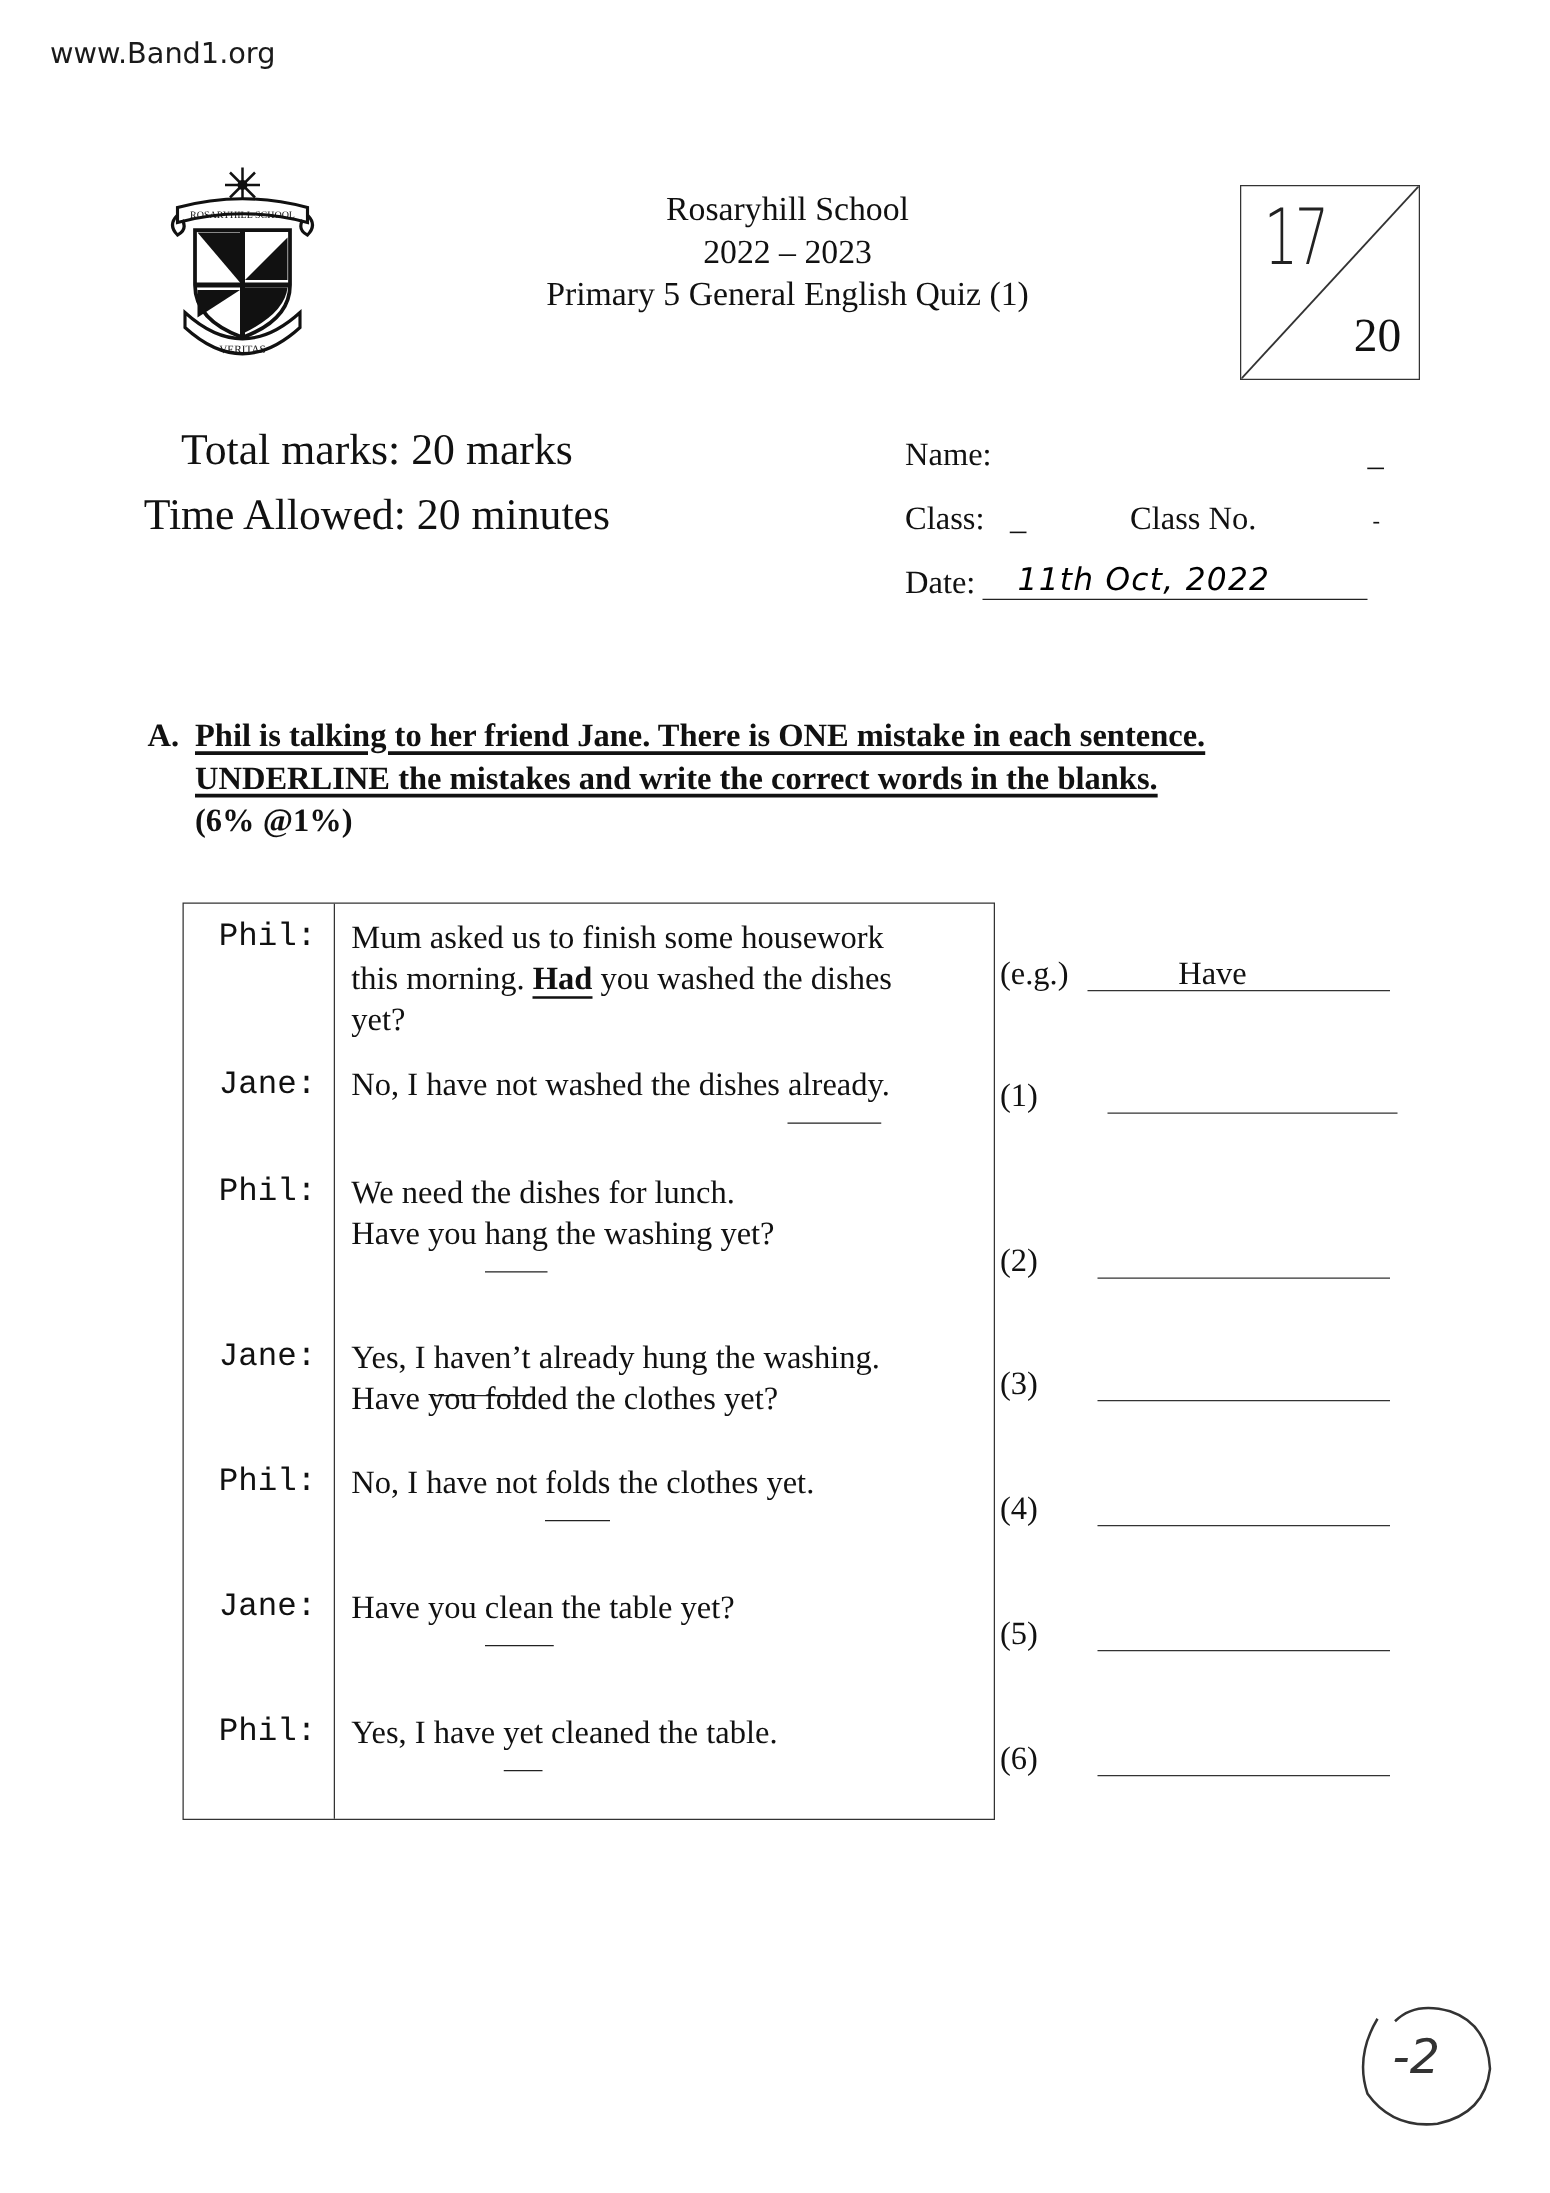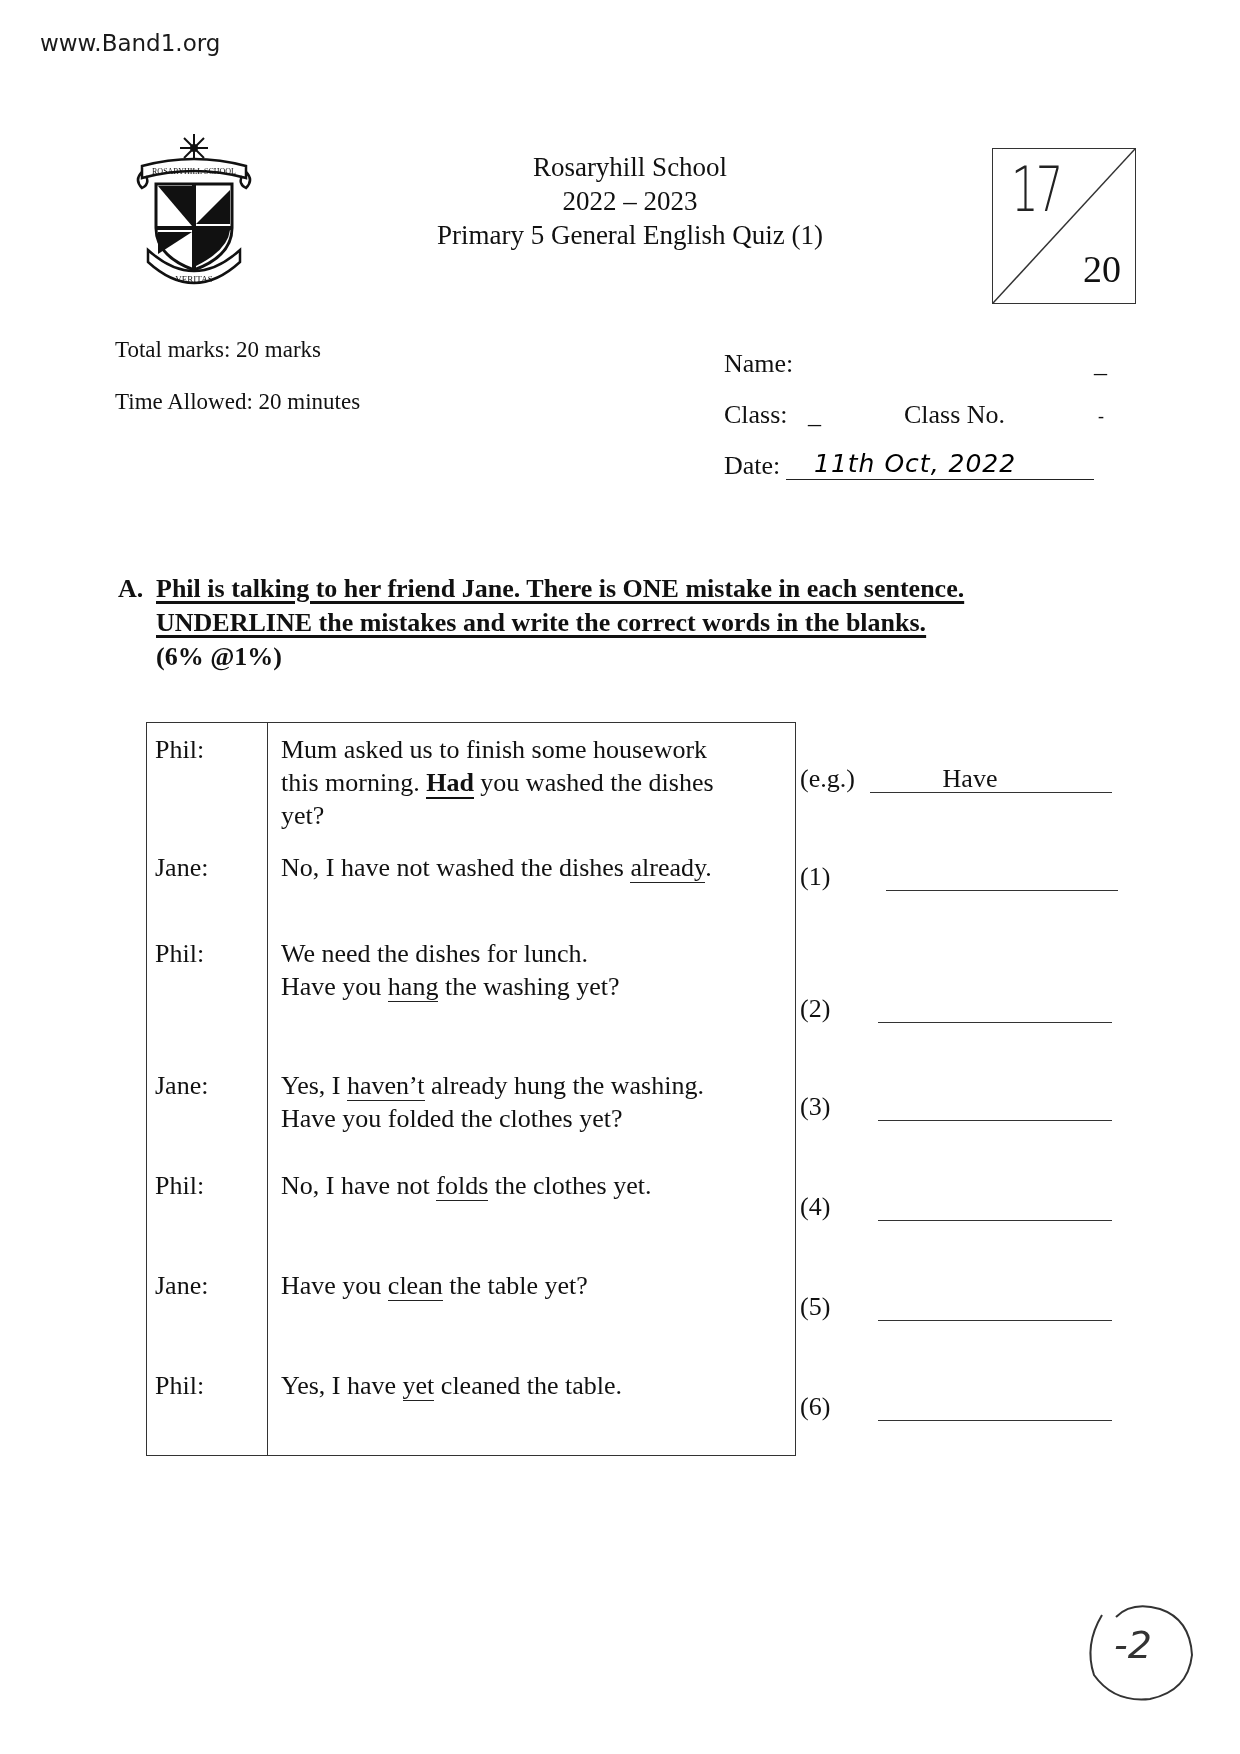--- a/index.html
+++ b/index.html
@@ -5,34 +5,34 @@
     html, body { margin: 0; padding: 0; background: #ffffff; }
     body { width: 1240px; height: 1754px; position: relative; overflow: hidden; color: #111; font-family: "Liberation Serif", "DejaVu Serif", serif; }
     .abs { position: absolute; }
     .watermark { left: 40px; top: 30px; font-family: "DejaVu Sans", "Liberation Sans", sans-serif; font-size: 23px; color: #1a1a1a; }
     .logo { left: 134px; top: 132px; width: 120px; height: 156px; }
     .header-block { left: 380px; top: 150px; width: 500px; text-align: center; font-size: 27px; line-height: 34px; }
     .score-box { left: 992px; top: 148px; width: 142px; height: 154px; border: 1.5px solid #333; }
     .score-box svg { position: absolute; left: 0; top: 0; }
     .score-got { position: absolute; left: 18px; top: 4px; font-family: "DejaVu Sans", sans-serif; font-size: 62px; font-weight: 200; color: #222; letter-spacing: -4px; transform: scaleX(0.7); transform-origin: left top; }
     .score-total { position: absolute; right: 14px; bottom: 12px; font-size: 38px; color: #111; }
-    .meta-left { left: 115px; top: 324px; font-size: 23px; line-height: 52px; }
+    .meta-left { left: 115px; top: 334px; font-size: 35px; line-height: 52px; text-align: center; }
     .meta-right { left: 724px; top: 338px; font-size: 26px; line-height: 51px; width: 400px; }
     .meta-right .row { position: relative; height: 51px; white-space: nowrap; }
     .handwriting { font-family: "DejaVu Sans", sans-serif; font-style: italic; font-weight: 200; color: #000000; letter-spacing: 1px; }
     .section-a { left: 118px; top: 572px; font-size: 26px; line-height: 34px; font-weight: bold; width: 980px; }
     .section-a .letter { display: inline-block; width: 38px; }
     .section-a .ul { text-decoration: underline; text-decoration-thickness: 2.5px; text-underline-offset: 4px; }
     .section-a .indent { padding-left: 38px; }
     .dlg-table { left: 146px; top: 722px; width: 648px; height: 732px; border: 1.5px solid #333; border-collapse: collapse; }
     .speaker-col { position: absolute; left: 0; top: 0; width: 120px; height: 100%; border-right: 1.5px solid #333; }
     .dlg-row { position: absolute; left: 0; width: 648px; font-size: 26px; line-height: 33px; }
-    .dlg-row .speaker { position: absolute; left: 8px; top: 0; }
+    .dlg-row .speaker { position: absolute; left: 28px; top: 0; font-family: Liberation Mono, monospace; }
     .dlg-row .line { position: absolute; left: 134px; top: 0; width: 505px; }
-    .hl { border-bottom: 1.8px solid #222; padding-bottom: 0px; }
+    .hl { border-bottom: 1.8px solid #222; padding-bottom: 16px; }
     .hl-bold { font-weight: bold; border-bottom: 2.5px solid #111; }
     .ans-row { position: absolute; left: 800px; width: 320px; font-size: 26px; line-height: 33px; }
     .ans-row .num { position: absolute; left: 0; top: 0; }
     .ans-row .ans-line { position: absolute; top: 30px; height: 0; border-bottom: 1.6px solid #333; }
     .ans-row .ans-text { position: absolute; top: 0; text-align: center; }
     .deduction { left: 1080px; top: 1595px; width: 120px; height: 110px; }
     .deduction .txt { position: absolute; left: 34px; top: 28px; font-family: "DejaVu Sans", sans-serif; font-size: 38px; font-weight: 200; color: #333; font-style: italic; }
   </style>
 </head>
 <body>

